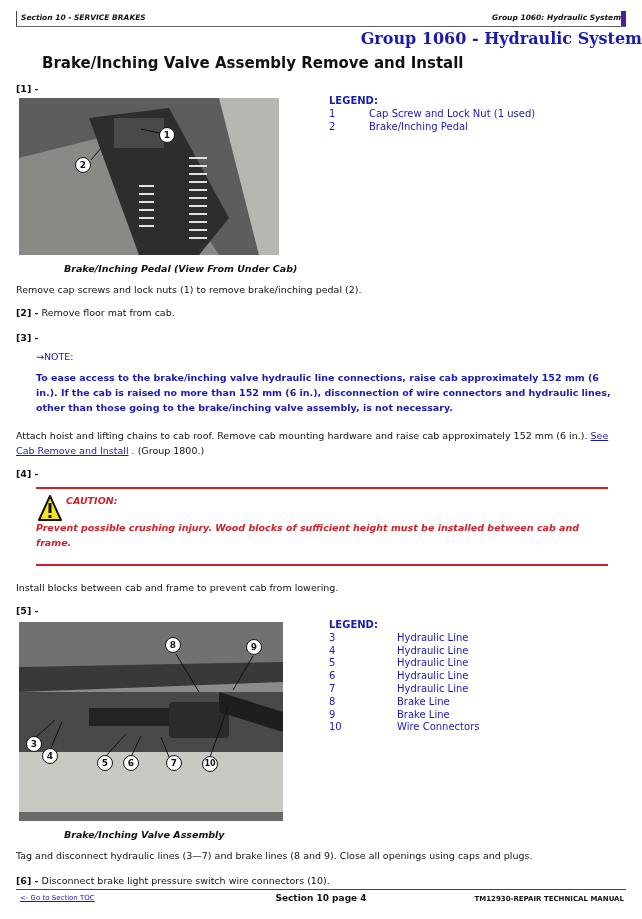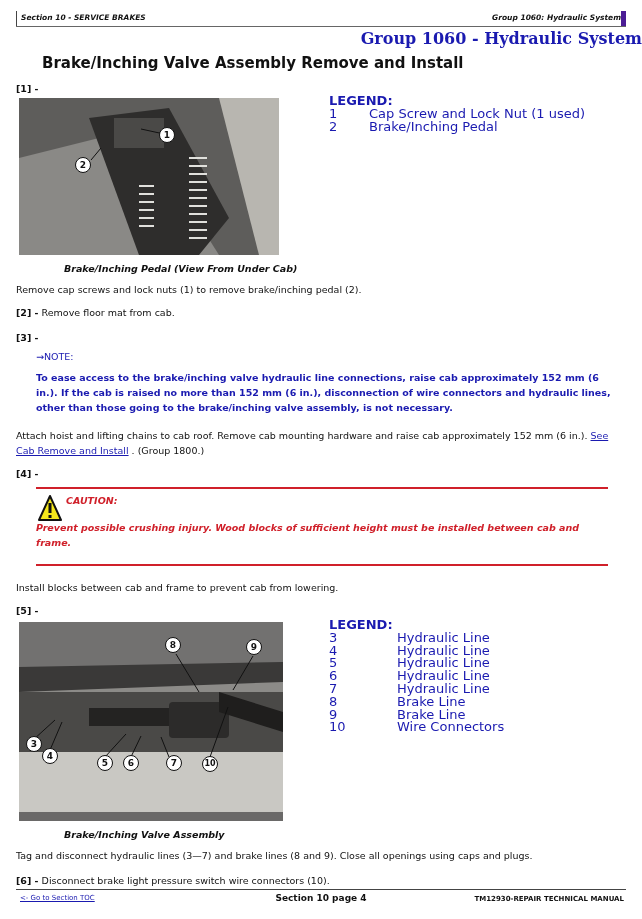--- a/index.html
+++ b/index.html
@@ -7,21 +7,21 @@
   .abs { position:absolute; }
   .hdr { top:11px; font-size:7.5px; font-weight:bold; font-style:italic; color:#111; }
   .hdr-left { left:16px; border-left:1px solid #444; padding-left:4px; height:15px; line-height:14px; }
   .hdr-right { right:16px; border-right:5px solid #4c1d95; padding-right:0; height:15px; line-height:14px; }
   .hdr-rule { top:26px; left:16px; right:16px; height:1px; background:#666; }
   .group-title { top:29px; left:0; width:642px; text-align:right; font-family:"DejaVu Serif", serif; font-weight:bold; font-size:16px; color:#1a1ab0; }
   .page-title { top:54px; left:42px; font-size:15px; font-weight:bold; color:#111; }
   .step { font-size:9.5px; font-weight:bold; color:#111; }
   .body-text { font-size:9.5px; color:#111; line-height:15px; }
   .caption { font-size:9.5px; font-weight:bold; font-style:italic; color:#111;margin-left:48px; }
-  .legend { font-size:13px; color:#1a1ab0; line-height:12.8px; }
+  .legend { font-size:10px; color:#1a1ab0; line-height:12.8px; }
   .legend .lh { font-weight:bold; }
   .legend .row { display:flex; }
   .legend .num { width:40px; }
   .legend2 .num { width:68px; }
   .note-label { font-size:9.5px; font-weight:normal; color:#1a1ab0; }
   .note-text { font-size:9.5px; font-weight:bold; color:#1a1ab0; line-height:15px; }
   .link { color:#1a1ab0; text-decoration:underline; }
   .red-rule { height:2px; background:#d0202a; left:36px; width:572px; }
   .caution-label { font-size:9.5px; font-weight:bold; font-style:italic; color:#d0202a; }
   .caution-text { font-size:9.5px; font-weight:bold; font-style:italic; color:#d0202a; line-height:15px; }

